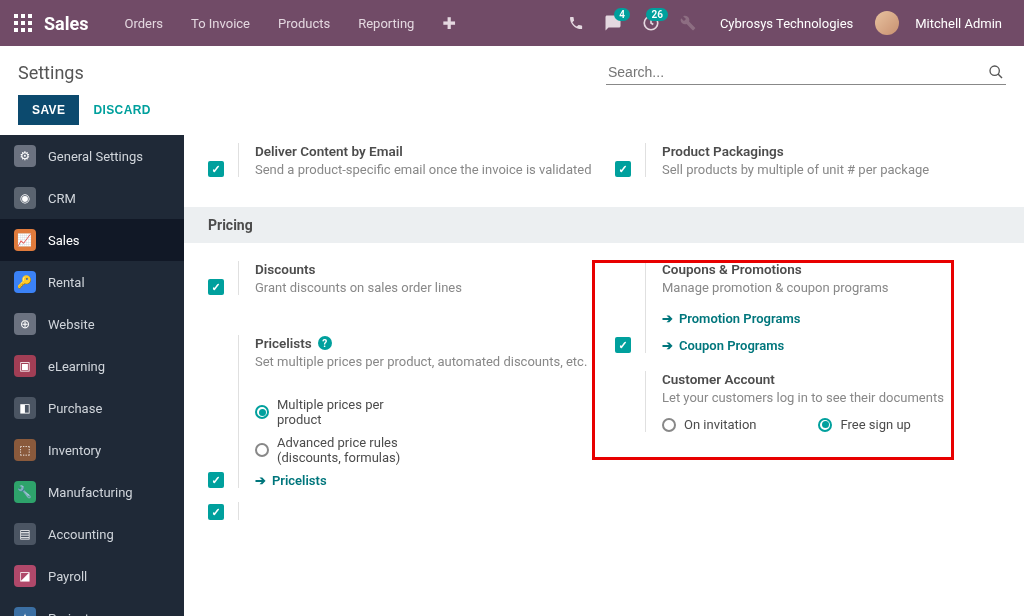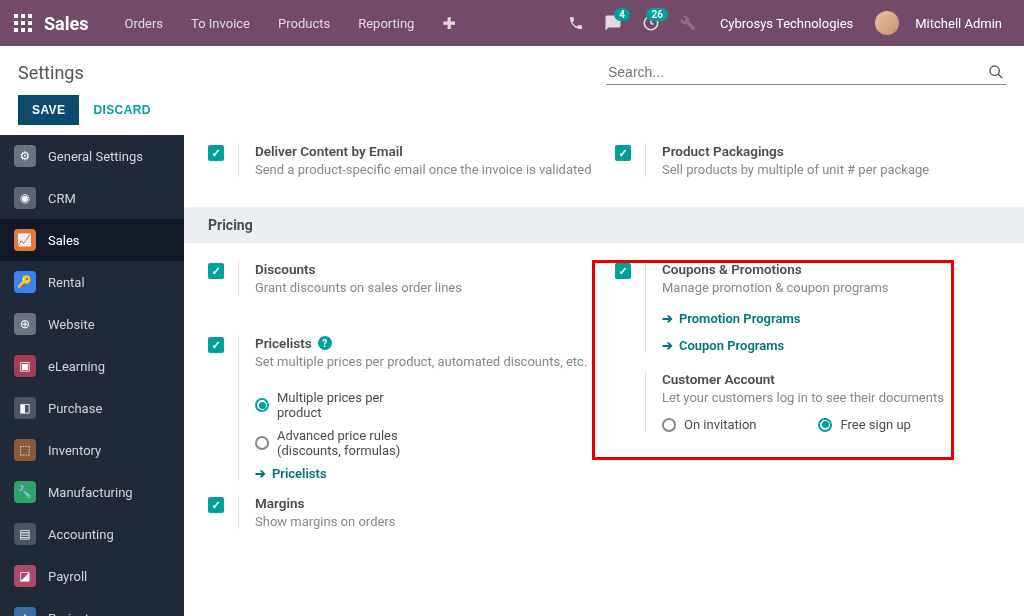--- a/index.html
+++ b/index.html
@@ -46,31 +46,31 @@
 .ic-manuf { background: #2ea36b; }
 .ic-account { background: #4b5563; }
 .ic-payroll { background: #b0486a; }
 .ic-project { background: #3b6fa3; }
 
 .main { flex: 1; overflow-y: auto; position: relative; background: #fff; }
 .main::-webkit-scrollbar { width: 10px; }
 .main::-webkit-scrollbar-thumb { background: #bbb; }
 .settings-row { display: flex; padding: 8px 24px 18px; gap: 22px; }
 .col { flex: 1; }
-.setting-item { display: flex; gap: 14px; margin-bottom: 12px; }
+.setting-item { display: flex; gap: 14px; margin-bottom: 12px; align-items: flex-end; }
 .chk { width: 16px; height: 16px; background: #00a09d; border-radius: 2px; position: relative; flex-shrink: 0; margin-top: 2px; display: inline-flex; align-items: center; justify-content: center; cursor: pointer; }
 .chk::after { content: "✓"; color: #fff; font-size: 11px; font-weight: 700; }
 .bar-sep { width: 1px; background: #e0e0e0; align-self: stretch; margin-right: 2px; }
 .setting-body { flex: 1; }
 .s-title { font-weight: 600; color: #4c4c4c; font-size: 13.5px; margin-bottom: 3px; display: flex; align-items: center; gap: 6px; }
 .s-desc { color: #888; font-size: 13px; }
 .section-h { background: #eceff1; padding: 10px 24px; font-weight: 700; color: #4c4c4c; font-size: 14px; }
 .link-line { display: flex; align-items: center; gap: 6px; color: #00767c; font-weight: 600; font-size: 13px; margin-top: 8px; cursor: pointer; text-decoration: none; }
 .arrow { color: #00767c; font-size: 13px; }
-.radio-group { margin-top: 21px; }
+.radio-group { margin-top: 28px; }
 .radio-opt { display: flex; align-items: center; gap: 8px; margin-bottom: 8px; font-size: 13px; color: #4c4c4c; cursor: pointer; }
 .radio { width: 14px; height: 14px; border: 2px solid #888; border-radius: 50%; display: inline-flex; align-items: center; justify-content: center; }
 .radio.sel { border-color: #00a09d; }
 .radio.sel::after { content: ""; width: 7px; height: 7px; background: #00a09d; border-radius: 50%; }
 .inline-radios { display: flex; gap: 18px; margin-top: 12px; }
 .help-icon { width: 14px; height: 14px; border-radius: 50%; background: #00a09d; color: #fff; display: inline-flex; align-items: center; justify-content: center; font-size: 10px; font-weight: 700; }
 .highlight-box { position: absolute; border: 3px solid #e80000; pointer-events: none; }
 
 svg { display: block; }
 </style>
@@ -261,24 +261,20 @@
             <a class="link-line">
                 <span class="arrow">➔</span>
                 <span>Pricelists</span>
               </a>
           </div>
         </div>
 
         <div class="setting-item" style="margin-top:14px;">
           <span class="chk"></span>
           <span class="bar-sep"></span>
-          <div class="setting-body">
-            <div class="s-title">Margins</div>
-            <div class="s-desc">Show margins on orders</div>
-          </div>
         </div>
       </div>
 
       <div class="col">
         <div class="setting-item">
           <span class="chk"></span>
           <span class="bar-sep"></span>
           <div class="setting-body">
             <div class="s-title">Coupons &amp; Promotions</div>
             <div class="s-desc">Manage promotion &amp; coupon programs</div>

